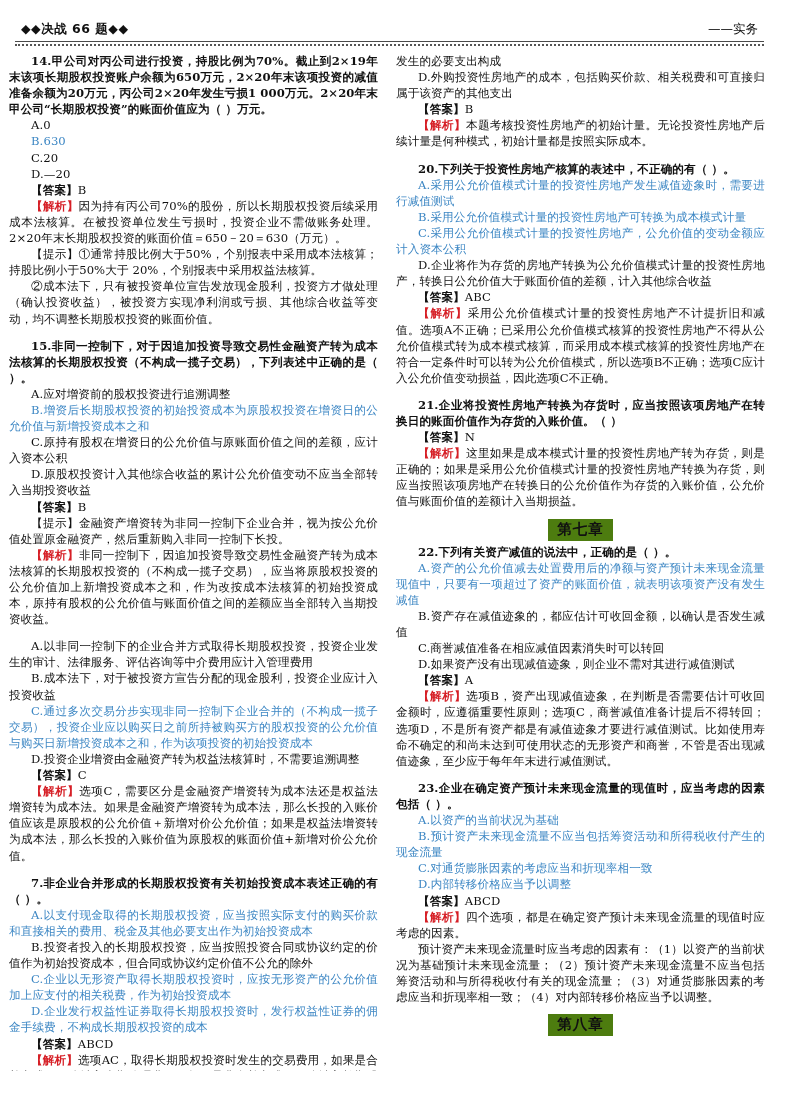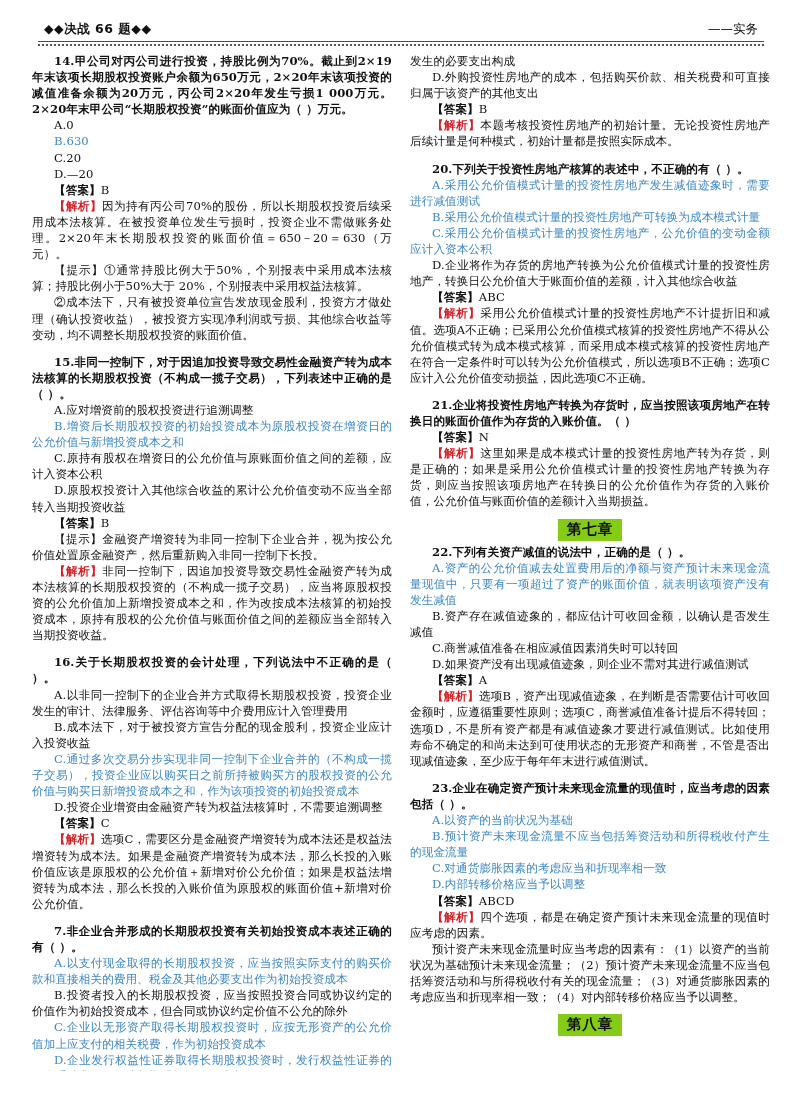--- a/index.html
+++ b/index.html
@@ -8,21 +8,21 @@
     background:#ffffff;
     font-family:"DejaVu Serif", serif;
     color:#111111;
     overflow:hidden;
     position:relative;
   }
   .page{
     position:relative;
     width:792px; height:824px;
     box-sizing:border-box;
-    padding:14px 22px 10px 32px;
+    padding:14px 22px 10px 9px;
   }
   
   .runhead{
     position:relative;
     height:24px;
     display:flex;
     align-items:flex-end;
     justify-content:space-between;
     padding:0 12px 1px 12px;
   }
@@ -85,21 +85,21 @@
   .lbl-tip{ font-weight:normal; }
   .gap{ height:11px; }
 
   
   .chapter{
     text-align:center;
     margin:9px 0 3px 0;
   }
   .chapter span{
     display:inline-block;
-    background:#84cc16;
+    background:#4d7c0f;
     font-family:"DejaVu Sans", sans-serif;
     font-weight:bold;
     font-size:14.5px;
     letter-spacing:1px;
     padding:1px 9px 2px 9px;
     color:#111;
   }
 </style>
 </head>
 <body>
@@ -135,21 +135,20 @@
       <p class="opt">A.应对增资前的股权投资进行追溯调整</p>
       <p class="opt-c">B.增资后长期股权投资的初始投资成本为原股权投资在增资日的公允价值与新增投资成本之和</p>
       <p class="opt">C.原持有股权在增资日的公允价值与原账面价值之间的差额，应计入资本公积</p>
       <p class="opt">D.原股权投资计入其他综合收益的累计公允价值变动不应当全部转入当期投资收益</p>
       <p class="ans"><span class="lbl-ans">【答案】</span><span>B</span></p>
       <p class="ans"><span class="lbl-tip">【提示】</span><span>金融资产增资转为非同一控制下企业合并，视为按公允价值处置原金融资产，然后重新购入非同一控制下长投。</span></p>
       <p class="ans"><span class="lbl-ex">【解析】</span><span>非同一控制下，因追加投资导致交易性金融资产转为成本法核算的长期股权投资的（不构成一揽子交易），应当将原股权投资的公允价值加上新增投资成本之和，作为改按成本法核算的初始投资成本，原持有股权的公允价值与账面价值之间的差额应当全部转入当期投资收益。</span></p>
 
       <div class="gap"></div>
 
-      <p class="q">16.关于长期股权投资的会计处理，下列说法中不正确的是（  ）。</p>
       <p class="opt">A.以非同一控制下的企业合并方式取得长期股权投资，投资企业发生的审计、法律服务、评估咨询等中介费用应计入管理费用</p>
       <p class="opt">B.成本法下，对于被投资方宣告分配的现金股利，投资企业应计入投资收益</p>
       <p class="opt-c">C.通过多次交易分步实现非同一控制下企业合并的（不构成一揽子交易），投资企业应以购买日之前所持被购买方的股权投资的公允价值与购买日新增投资成本之和，作为该项投资的初始投资成本</p>
       <p class="opt">D.投资企业增资由金融资产转为权益法核算时，不需要追溯调整</p>
       <p class="ans"><span class="lbl-ans">【答案】</span><span>C</span></p>
       <p class="ans"><span class="lbl-ex">【解析】</span><span>选项C，需要区分是金融资产增资转为成本法还是权益法增资转为成本法。如果是金融资产增资转为成本法，那么长投的入账价值应该是原股权的公允价值＋新增对价公允价值；如果是权益法增资转为成本法，那么长投的入账价值为原股权的账面价值+新增对价公允价值。</span></p>
 
       <div class="gap"></div>
 
       <p class="q">7.非企业合并形成的长期股权投资有关初始投资成本表述正确的有（  ）。</p>

